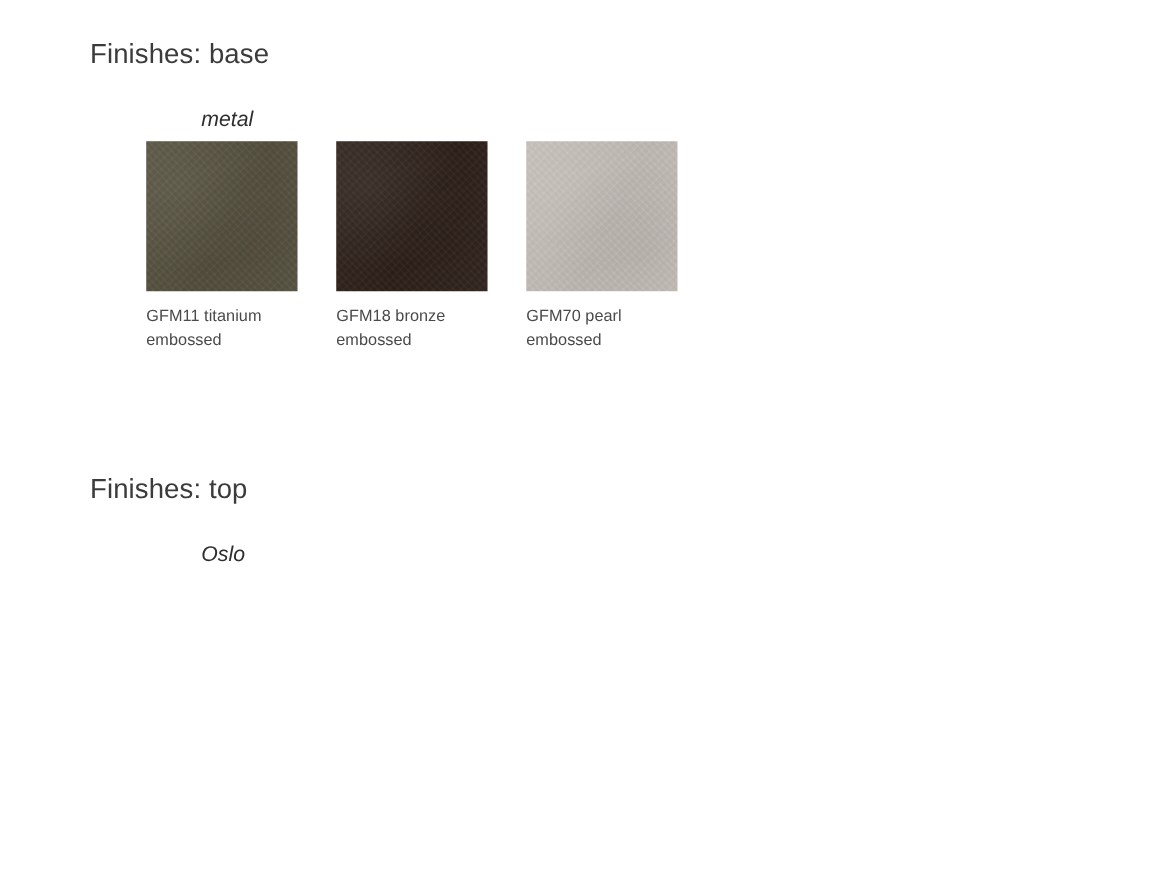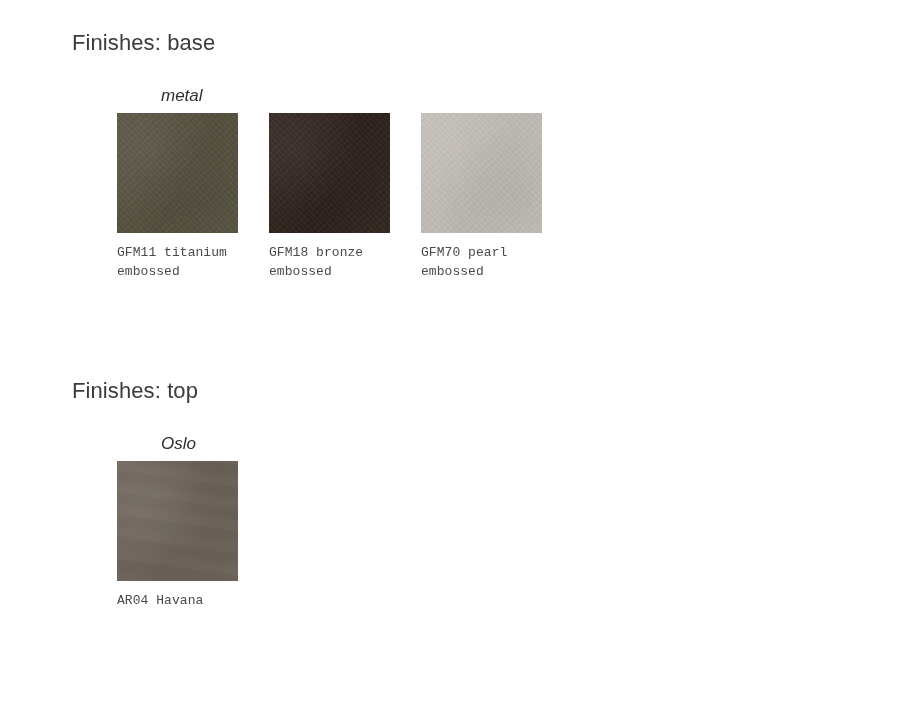--- a/index.html
+++ b/index.html
@@ -60,21 +60,20 @@
 
   .swatch-row {
     position: absolute;
     left: 0;
     top: 28px;
     display: flex;
     gap: 9px;
   }
   .swatch-cell {
     width: 143px;
-    font-family: Liberation Mono, monospace;
   }
   .swatch-chip {
     width: 121px;
     height: 120px;
     position: relative;
     overflow: hidden;
   }
   
   .swatch-chip::before {
     content: "";
@@ -149,24 +148,20 @@
   </div>
 
   <div class="section" id="section-top">
     <div class="section-title">Finishes: top</div>
 
     <div class="group">
       <div class="group-label">Oslo</div>
 
       <div class="swatch-row">
 
-        <div class="swatch-cell">
-          <div class="swatch-chip smooth" id="chip-1-0" style="background-color: rgb(108, 98, 87);"></div>
-          <div class="swatch-caption">AR04 Havana</div>
-        </div>
 
 
 
       </div>
     </div>
   </div>
 
 </div>
 
 </body></html>

